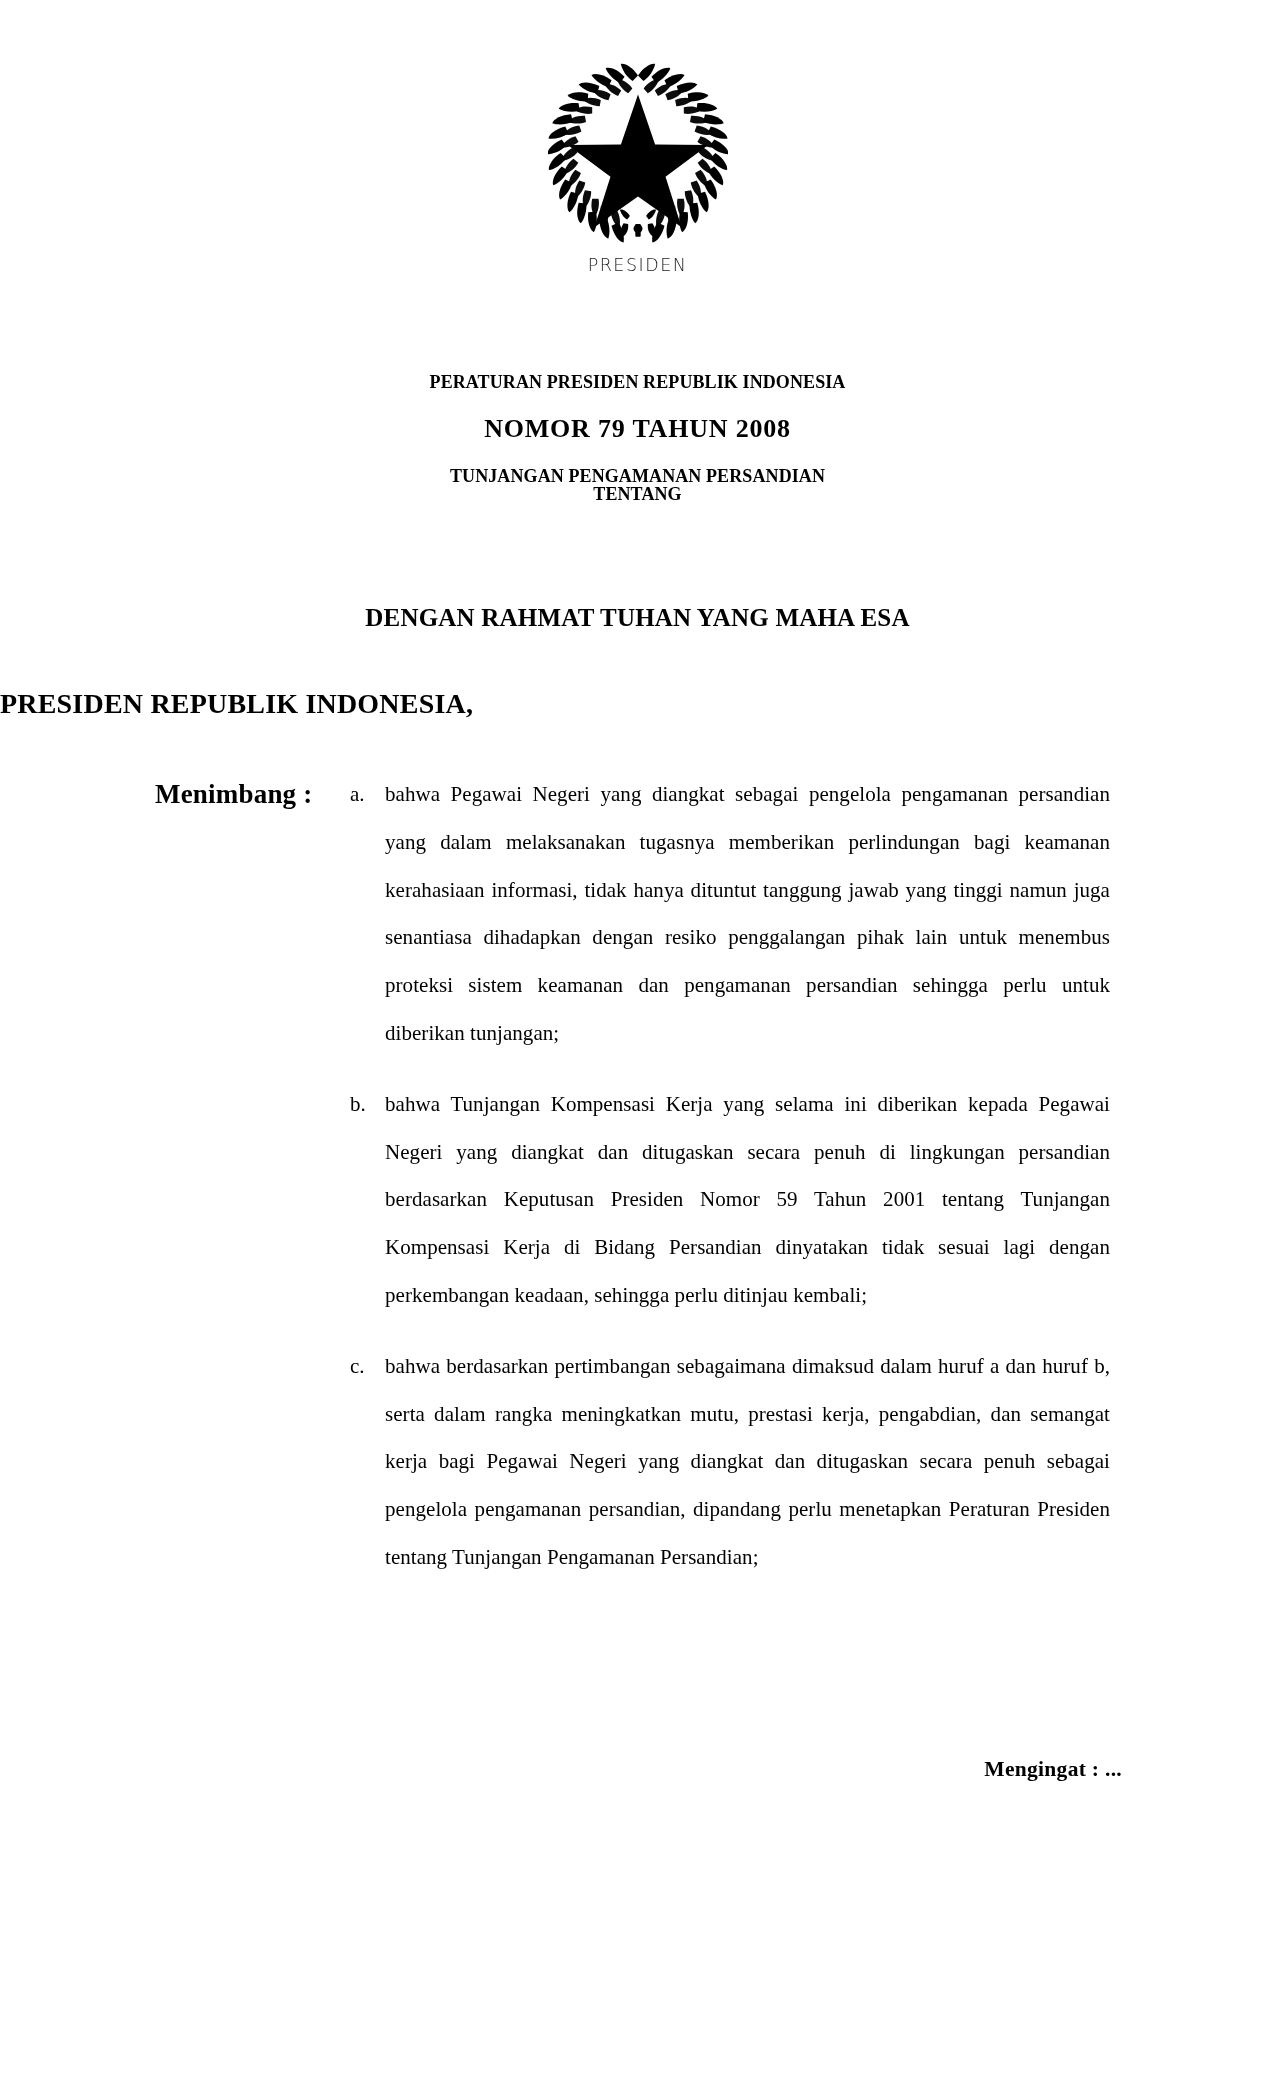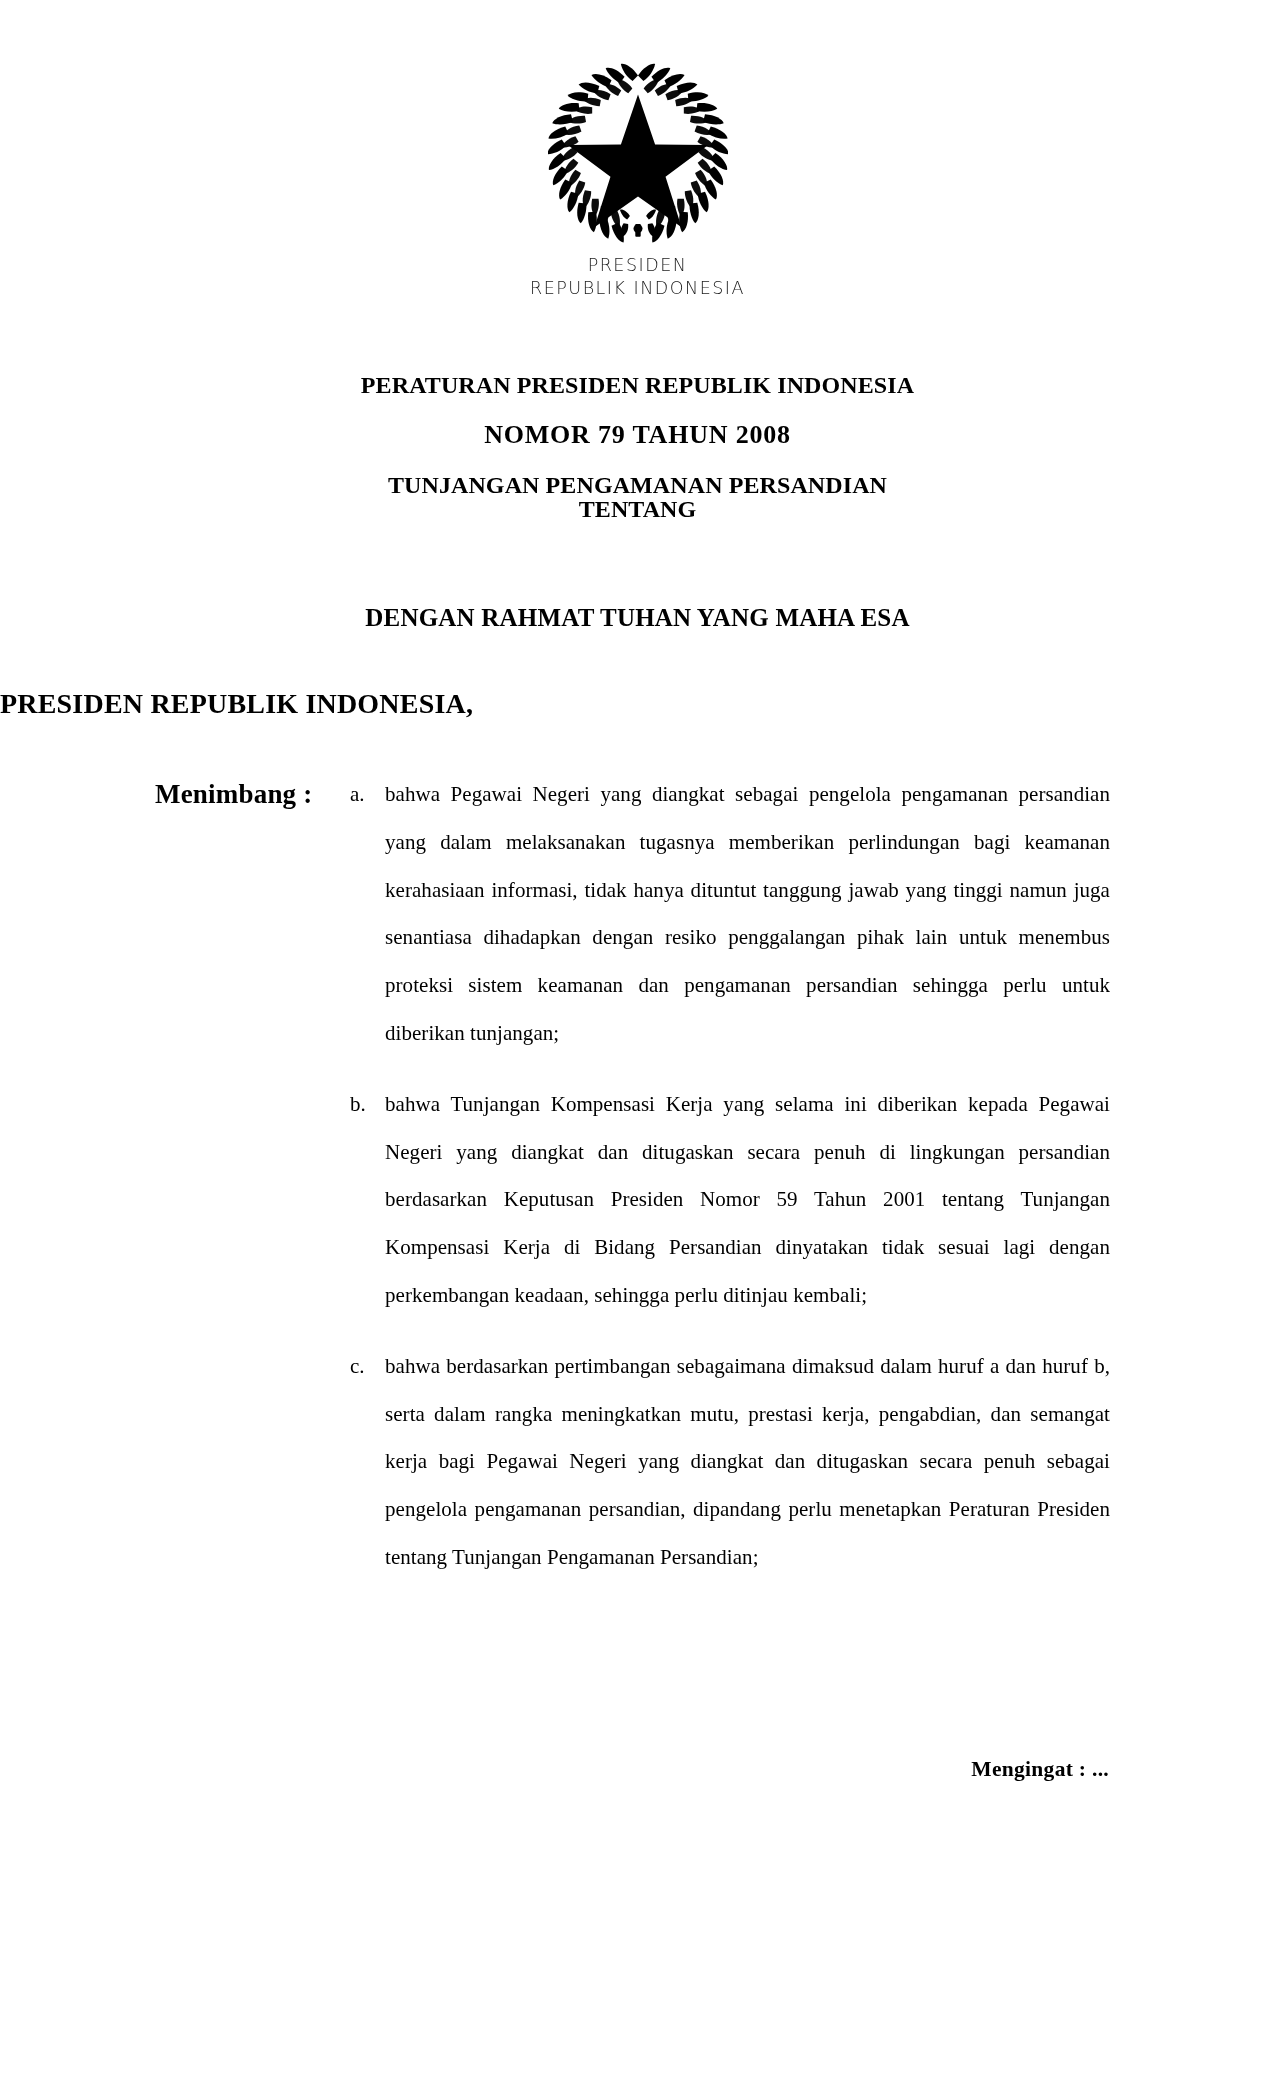--- a/index.html
+++ b/index.html
@@ -50,21 +50,21 @@
   
   .title-block {
     position: absolute;
     left: 0;
     right: 0;
     top: 373px;
     text-align: center;
   }
   .title-line {
     font-weight: bold;
-    font-size: 24px;
+    font-size: 18px;
     line-height: 1;
     margin-bottom: 25px;
     letter-spacing: .1px;
   }
   .title-line.l2 { font-size: 26px; letter-spacing: .8px; }
   .title-line.l4 { margin-bottom: 0; }
 
   .invocation {
     position: absolute;
     left: 0;
@@ -123,21 +123,21 @@
     font-size: 21px;
     line-height: 47.8px;
     text-align: justify;
     text-justify: inter-word;
     letter-spacing: .05px;
   }
 
   
   .footer-note {
     position: absolute;
-    right: 166px;
+    right: 153px;
     top: 1757px;
     font-weight: bold;
     font-size: 21.5px;
     letter-spacing: .3px;
   }
 </style>
 </head>
 <body>
 
 <div class="page">
@@ -238,21 +238,20 @@
               </g>
             </g>
           </g>
         </g>
 
         <path d="M100,35 L119.0,90.6 L178.0,91.2 L130.6,126.3 L148.4,182.5 L100,148.3 L51.6,182.5 L69.4,126.3 L22.0,91.2 L81.0,90.6 Z"></path>
       </g>
     </svg>
     <div class="letterhead-text">
       <div>PRESIDEN</div>
-      <div>REPUBLIK INDONESIA</div>
     </div>
   </div>
 
   <div class="title-block">
     <div class="title-line l1">PERATURAN PRESIDEN REPUBLIK INDONESIA</div>
     <div class="title-line l2">NOMOR  79  TAHUN  2008</div>
     <div class="title-line l4">TUNJANGAN PENGAMANAN PERSANDIAN</div>
     <div class="title-line l3">TENTANG</div>
   </div>
 

